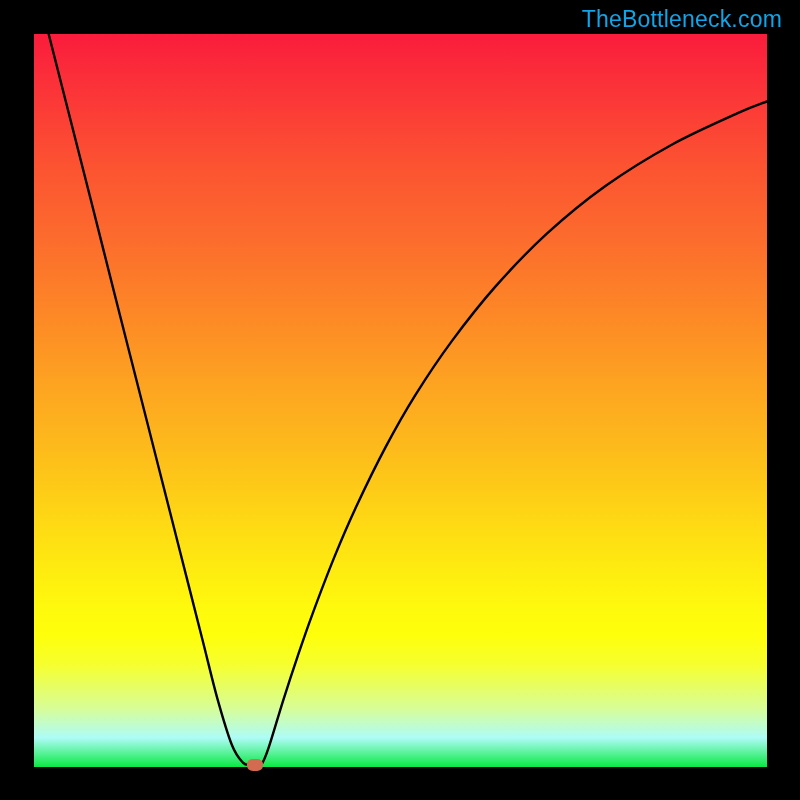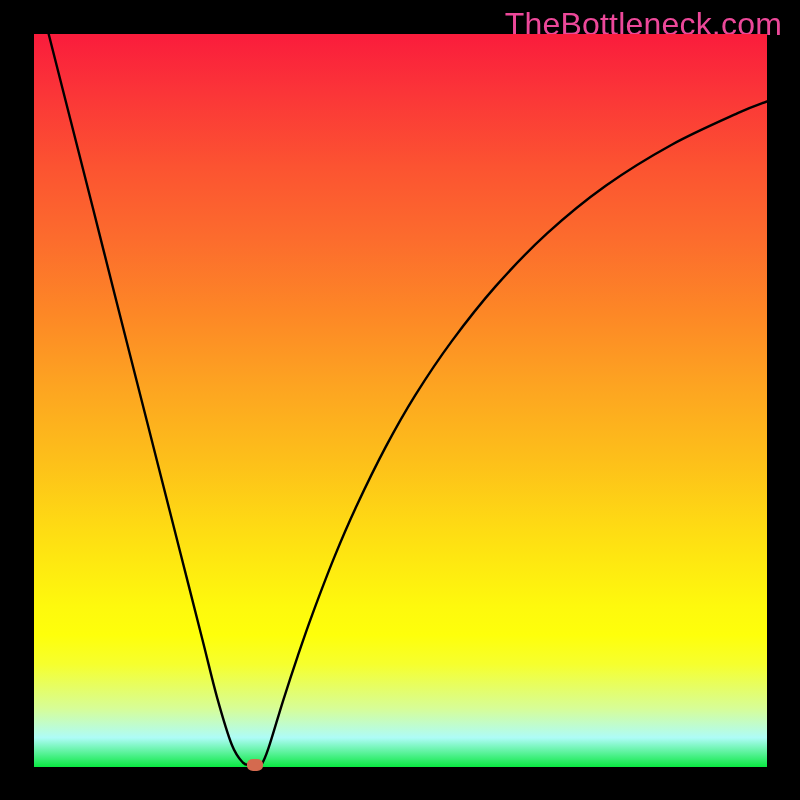--- a/index.html
+++ b/index.html
@@ -39,22 +39,22 @@
       #f6ff2e 86%,
       #d7fd97 92%,
       #aefcf7 96%,
       #0ae942 100%
     );
   }
   .watermark {
     position: absolute;
     top: 6px;
     right: 18px;
-    color: #ec4899;
-    font-size: 32px;
+    color: #0ea5e9;
+    font-size: 23px;
     font-weight: 400;
     letter-spacing: 0.2px;
     user-select: none;
     text-align: right;
   }
   svg.curve {
     position: absolute;
     left: 0;
     top: 0;
     width: 733px;

